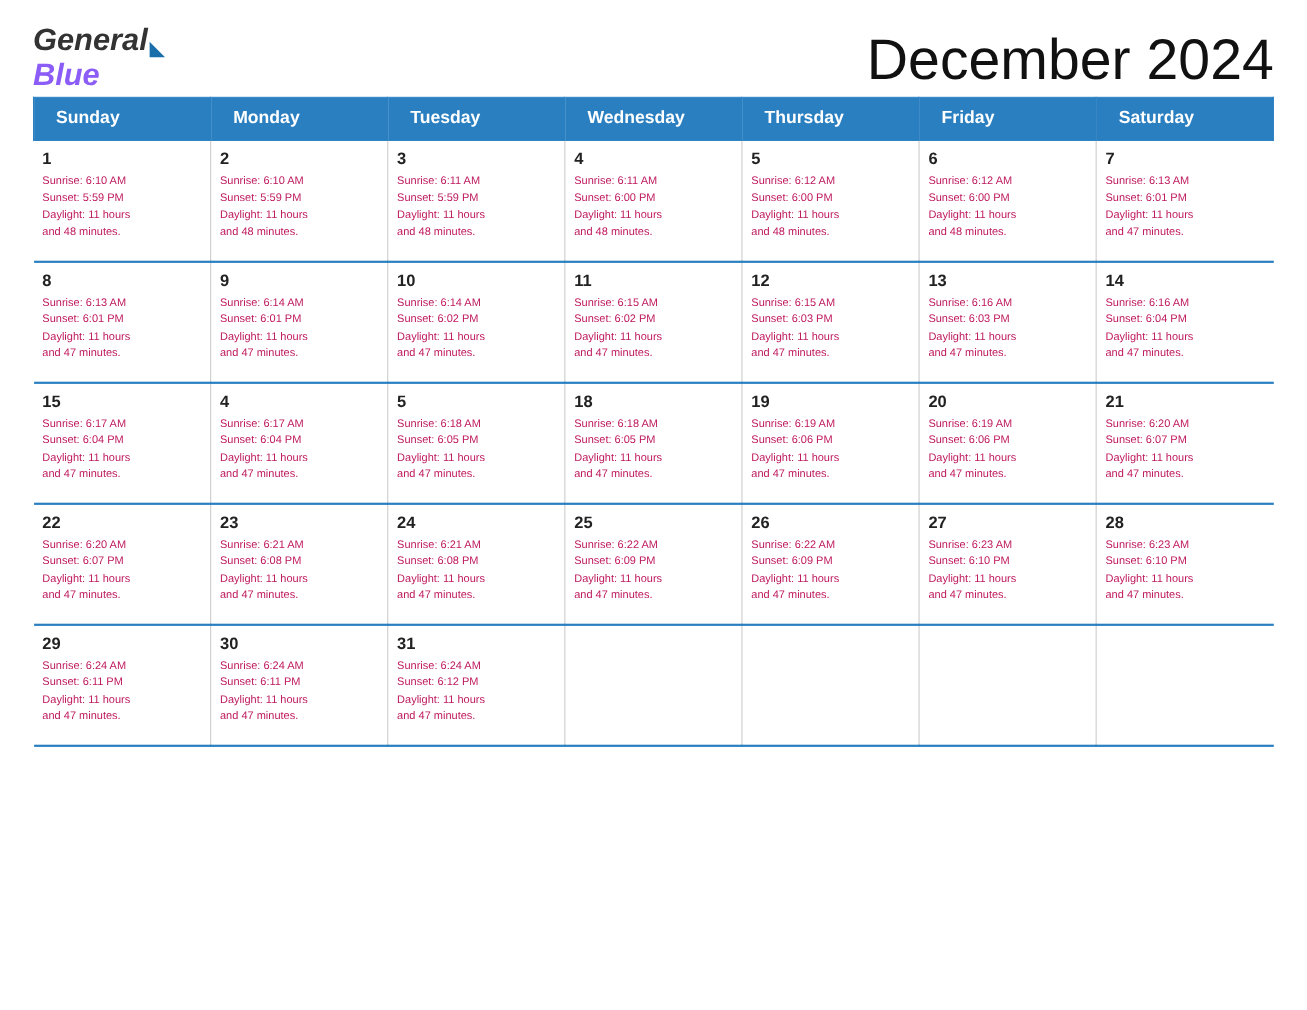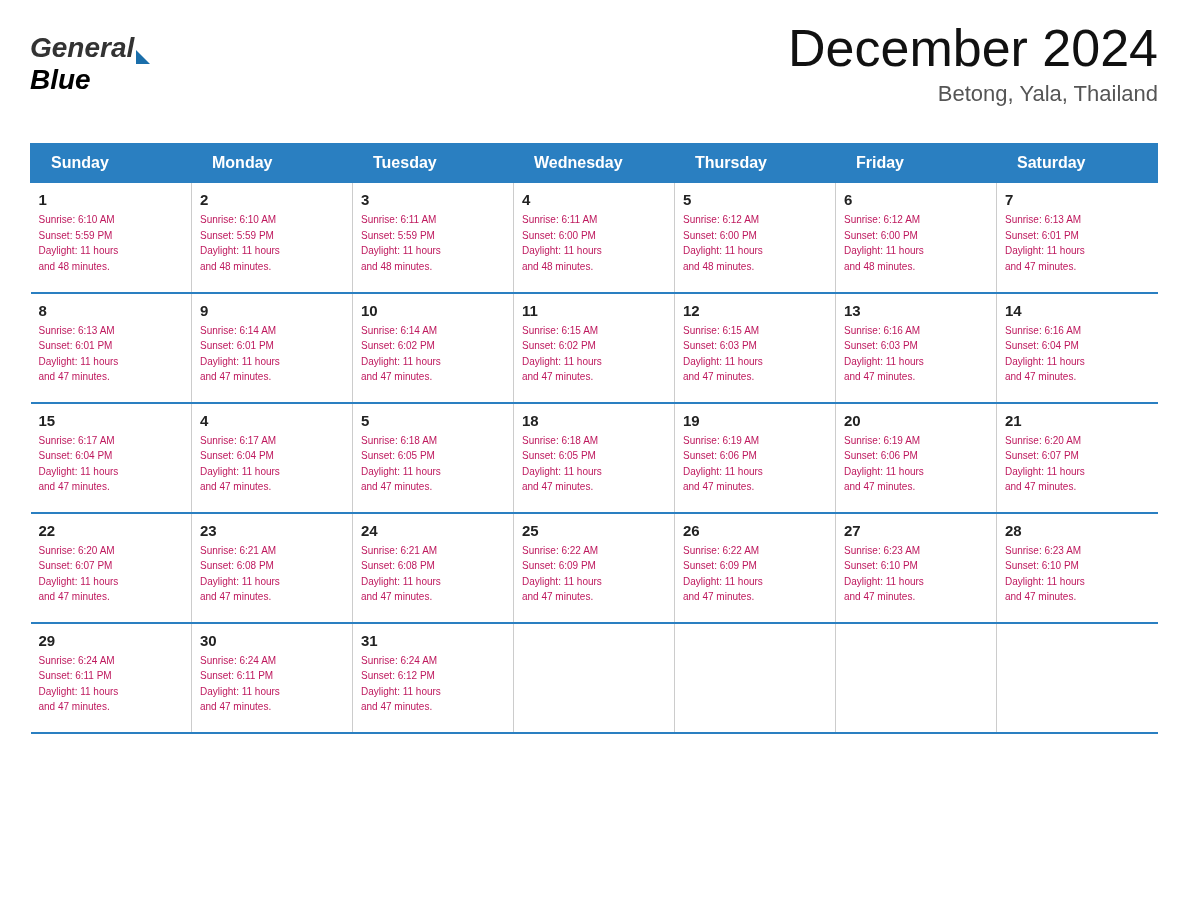--- a/index.html
+++ b/index.html
@@ -6,22 +6,22 @@
     body {
       font-family: Arial, sans-serif;
       background: #fff;
       width: 1188px;
       min-height: 918px;
       padding: 20px 30px;
     }
     .header {
       display: flex;
       justify-content: space-between;
-      align-items: center;
-      margin-bottom: 36px;
+      align-items: flex-end;
+      margin-bottom: 4px;
     }
     .logo {
       display: flex;
       align-items: center;
       gap: 0px;
     }
     .logo-text-general {
       font-size: 28px;
       font-weight: bold;
       color: #333;
@@ -33,21 +33,21 @@
       border-left: 14px solid #1a6eaa;
       border-top: 14px solid transparent;
       border-bottom: 0px solid transparent;
       margin-left: 2px;
       margin-top: 4px;
       display: inline-block;
     }
     .logo-blue {
       font-size: 28px;
       font-weight: bold;
-      color: #000000;
+      color: #8b5cf6;
       font-style: italic;
     }
     .logo-line {
       display: flex;
       align-items: flex-end;
     }
     .title-area {
       text-align: right;
     }
     .month-title {
@@ -116,21 +116,20 @@
         <span class="logo-text-general">General</span>
         <span class="logo-triangle"></span>
       </div>
       <div>
         <span class="logo-blue">Blue</span>
       </div>
     </div>
   </div>
   <div class="title-area">
     <div class="month-title">December 2024</div>
-    <div class="location">Betong, Yala, Thailand</div>
   </div>
 </div>
 
 <table>
   <thead>
     <tr>
     <th>Sunday</th>
         <th>Monday</th>
         <th>Tuesday</th>
         <th>Wednesday</th>

